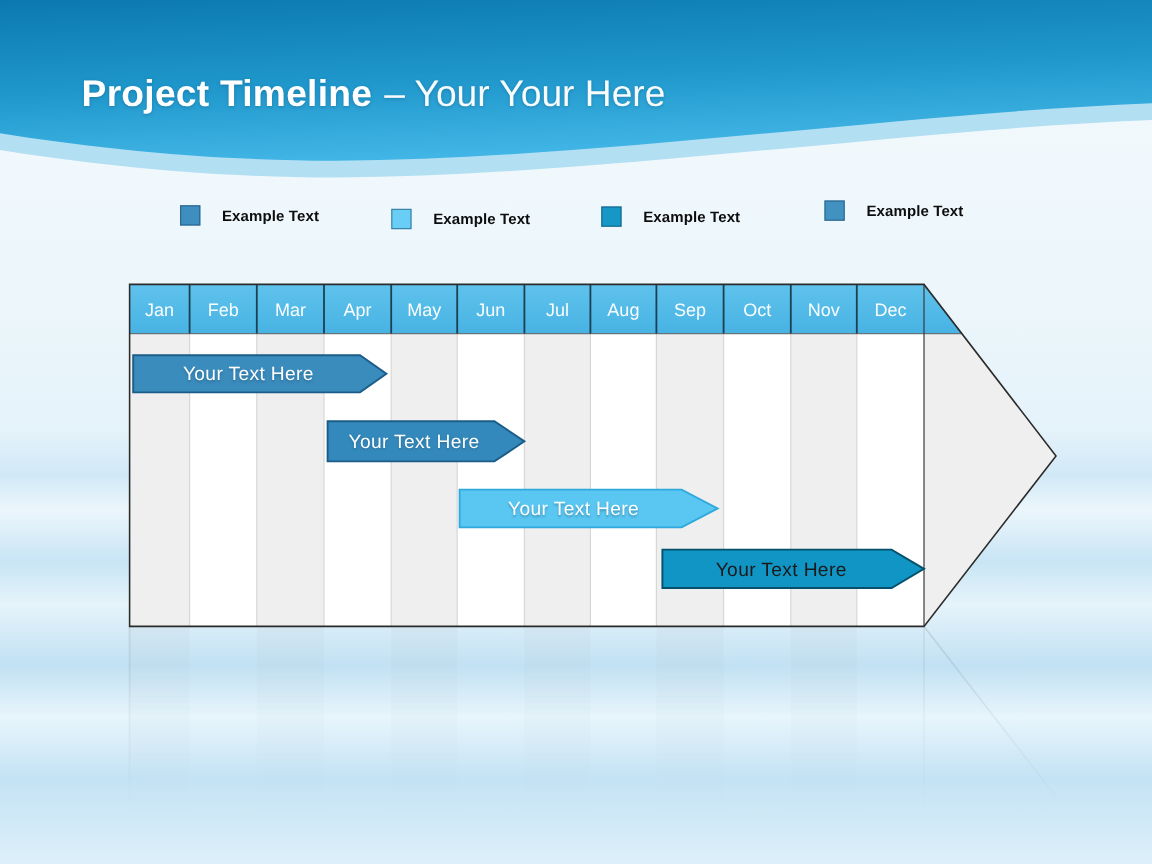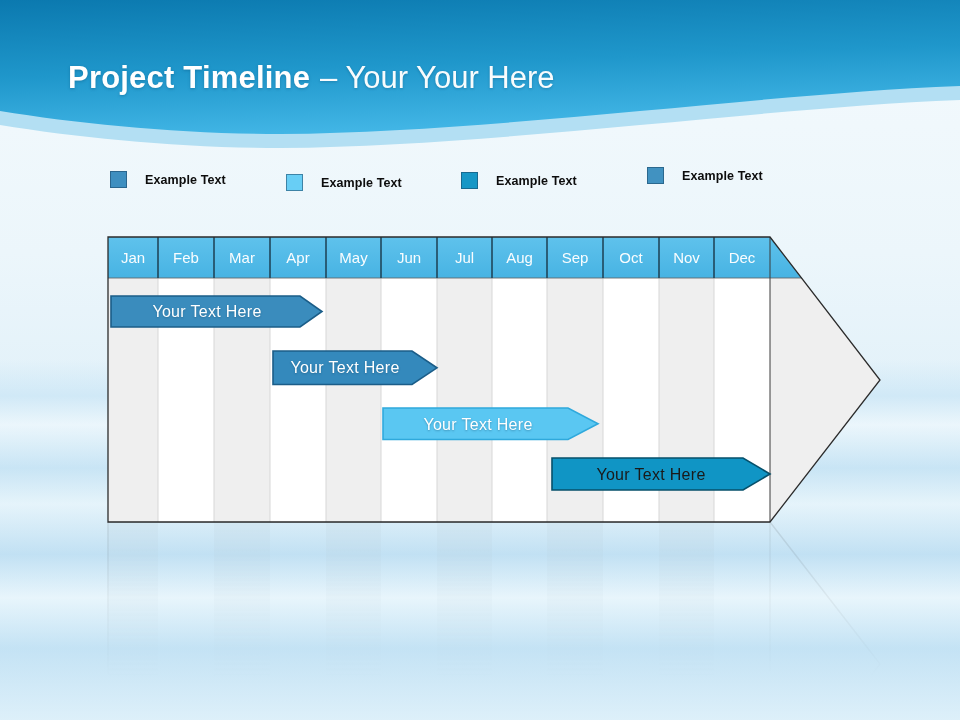--- a/index.html
+++ b/index.html
@@ -21,21 +21,21 @@
   svg{position:absolute;left:0;top:0;}
   .title-row{
     position:absolute;left:68px;top:60px;z-index:3;
     display:flex;align-items:baseline;gap:10px;color:#fff;
     text-shadow:0 1px 3px rgba(10,70,105,.35);
     white-space:nowrap;
   }
   .title-bold{font-size:31px;font-weight:700;letter-spacing:.2px;}
   .title-rest{font-size:31px;font-weight:400;opacity:.97;}
   .legend{position:absolute;left:0;top:0;z-index:3;width:960px;}
-  .legend-item{position:absolute;display:flex;align-items:center;}
+  .legend-item{position:absolute;display:flex;align-items:center;margin-left:40px;}
   .legend-swatch{
     width:17px;height:17px;flex:0 0 17px;
     border:1px solid rgba(25,70,100,.55);
     box-sizing:border-box;
   }
   .legend-label{
     margin-left:18px;font-size:12.5px;font-weight:700;color:#0d0d0d;
     letter-spacing:.1px;white-space:nowrap;
   }
   .bar-text{font-size:16px;letter-spacing:.3px;}

